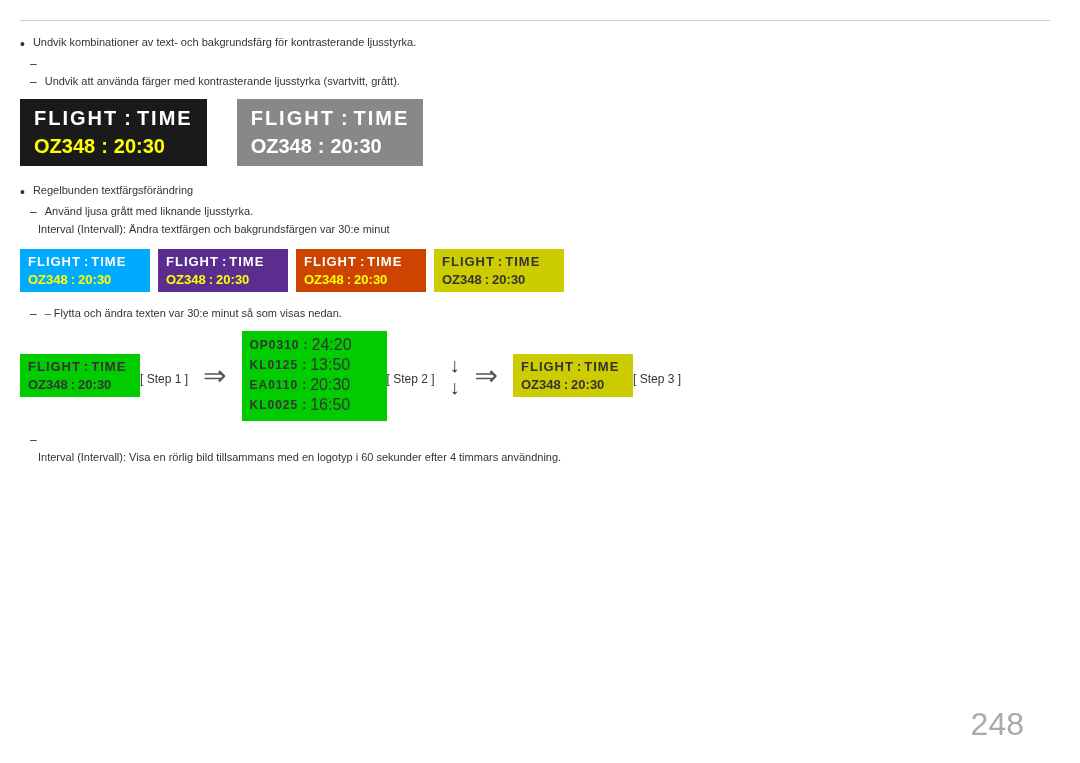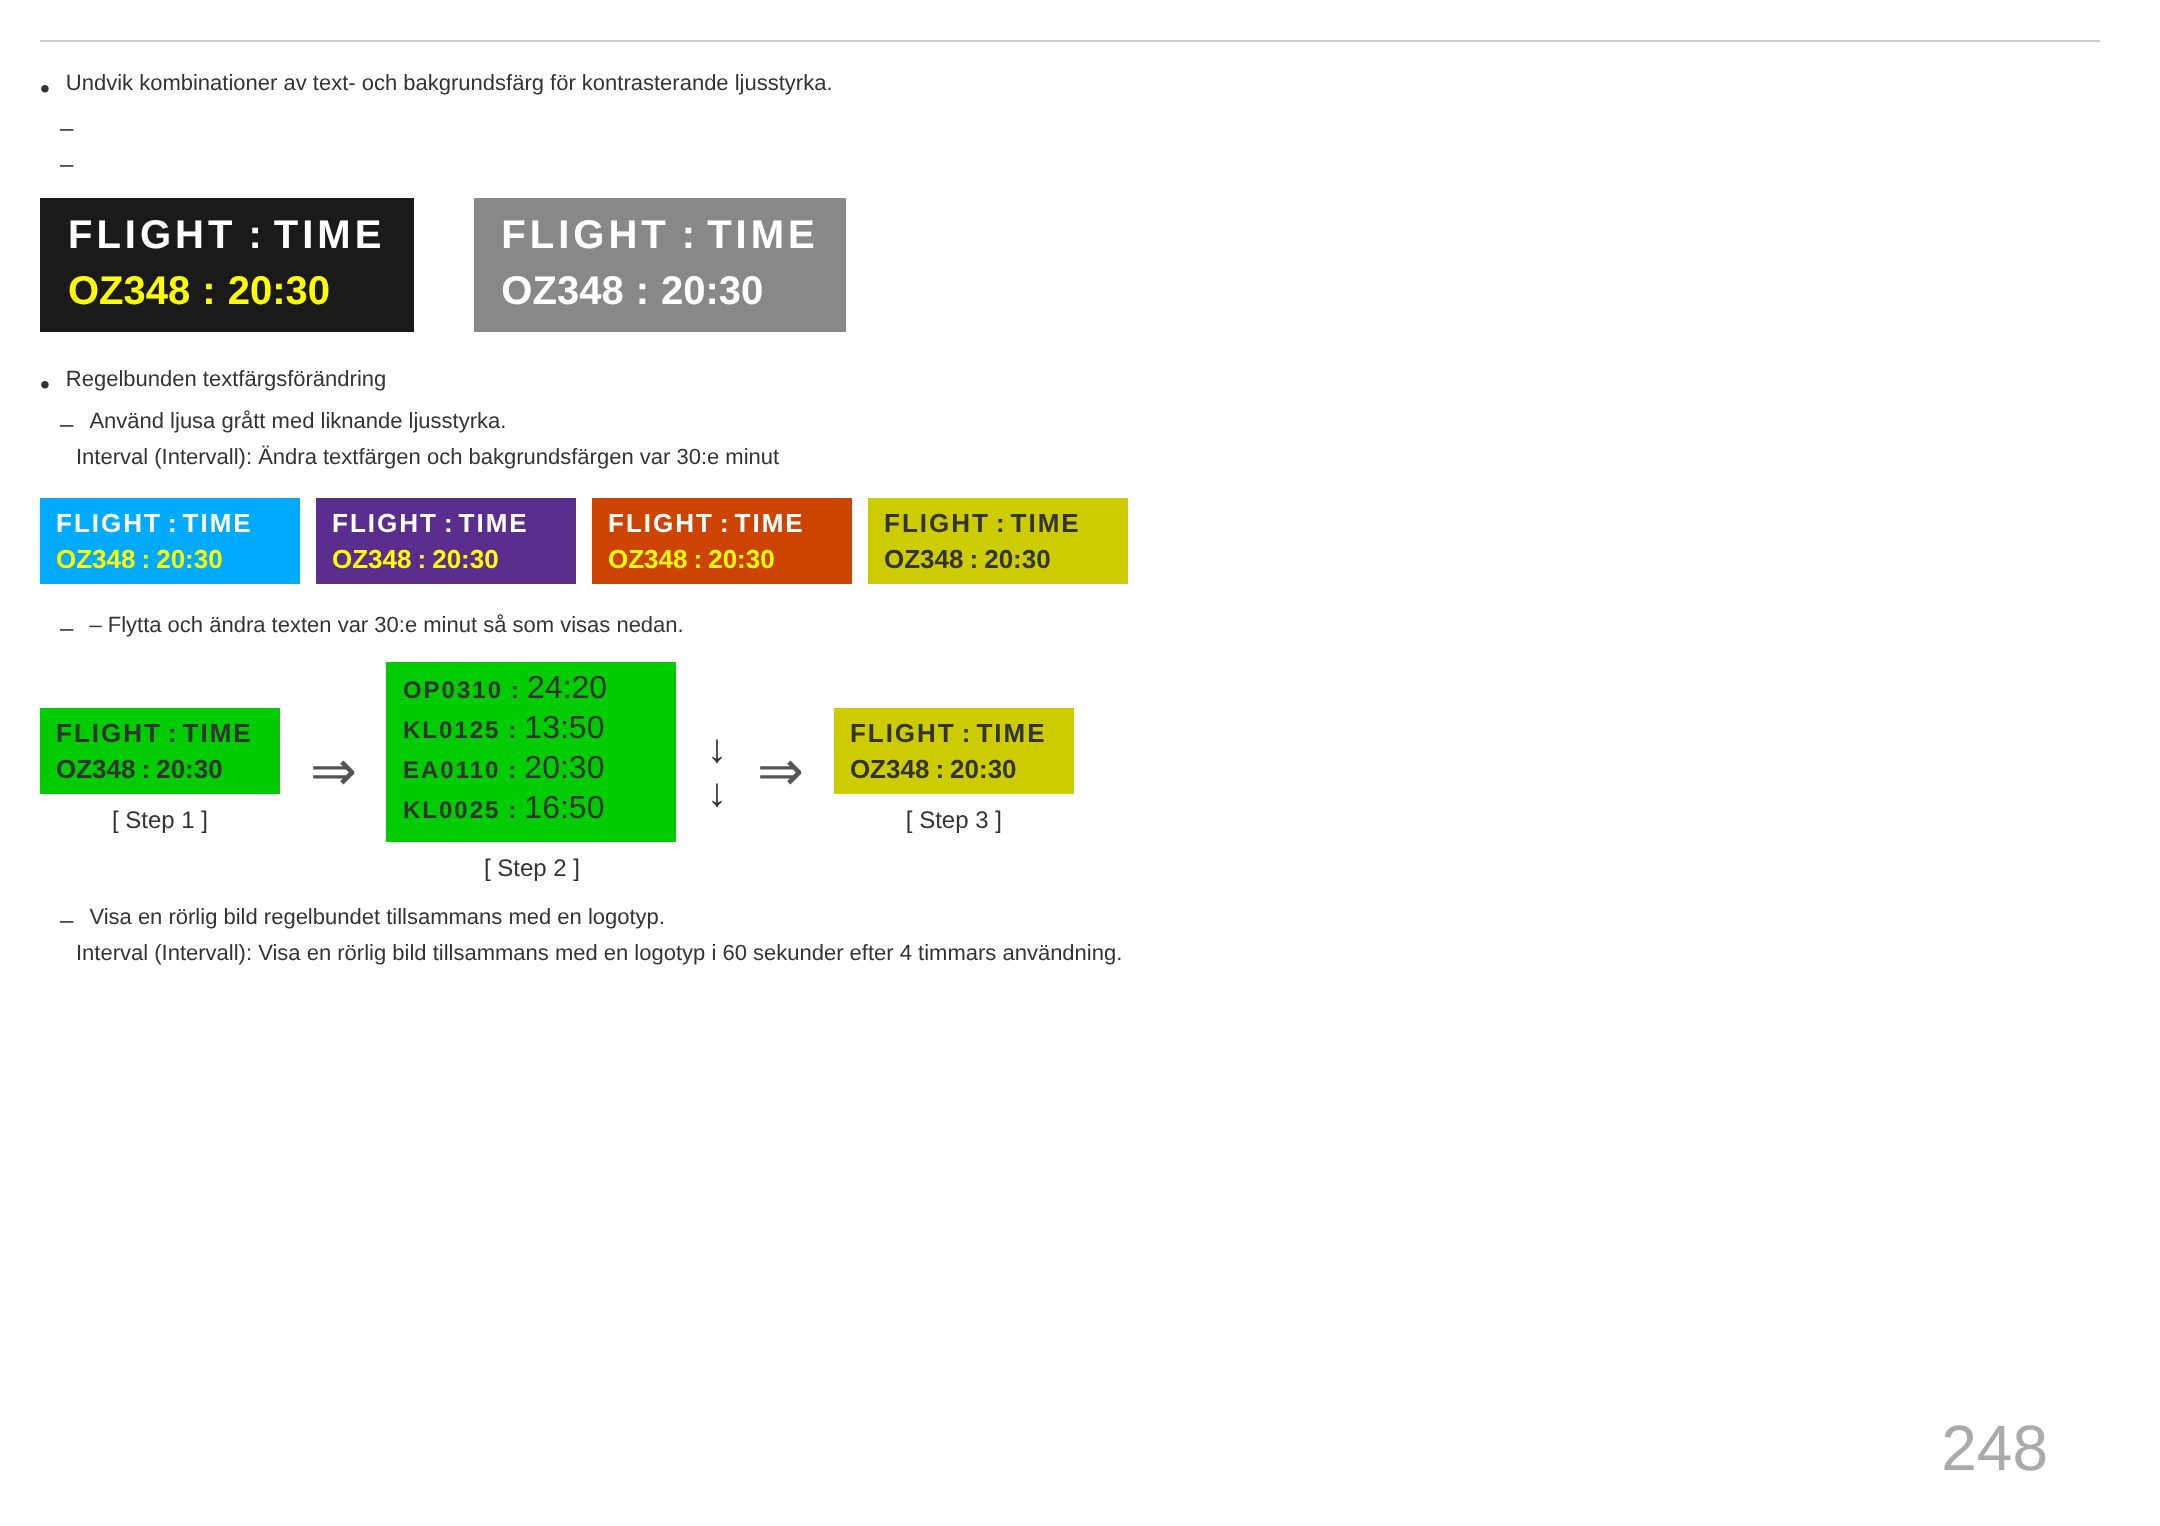--- a/index.html
+++ b/index.html
@@ -222,21 +222,20 @@
 
     .steps-row {
       display: flex;
       align-items: center;
       gap: 15px;
       margin-bottom: 8px;
     }
 
     .step-box-wrapper {
       display: flex;
-      flex-direction: column;
       align-items: center;
     }
 
     .step-label {
       font-size: 12px;
       color: #333;
       margin-top: 6px;
       text-align: center;
     }
 
@@ -368,20 +367,21 @@
     <div class="bullet-section">
       <div class="bullet-item">
         <span class="bullet-dot">•</span>
         <span>Undvik kombinationer av text- och bakgrundsfärg för kontrasterande ljusstyrka.</span>
       </div>
       <div class="dash-item">
         <span class="dash-mark">–</span>
       </div>
       <div class="dash-item">
         <span class="dash-mark">–</span>
+        <span>Undvik att använda färger med kontrasterande ljusstyrka (svartvitt, grått).</span>
       </div>
     </div>
 
     <div class="large-displays-row">
 
       <div class="large-flight-display black-bg">
         <div class="top-row-display">
           <span class="large-flight-label">FLIGHT</span>
           <span class="large-flight-colon"> : </span>
           <span class="large-flight-label">TIME</span>
@@ -549,21 +549,20 @@
           </div>
         </div>
         <div class="step-label">[ Step 3 ]</div>
       </div>
 
     </div>
 
     <div style="margin-top: 12px;">
       <div class="dash-item">
         <span class="dash-mark">–</span>
-        <span>Visa en rörlig bild regelbundet tillsammans med en logotyp.</span>
       </div>
       <div class="dash-item">
         <span class="dash-mark"> </span>
         <span>Interval (Intervall): Visa en rörlig bild tillsammans med en logotyp i 60 sekunder efter 4 timmars användning.</span>
       </div>
     </div>
 
     <div class="page-number">248</div>
   </div>
 </div>

